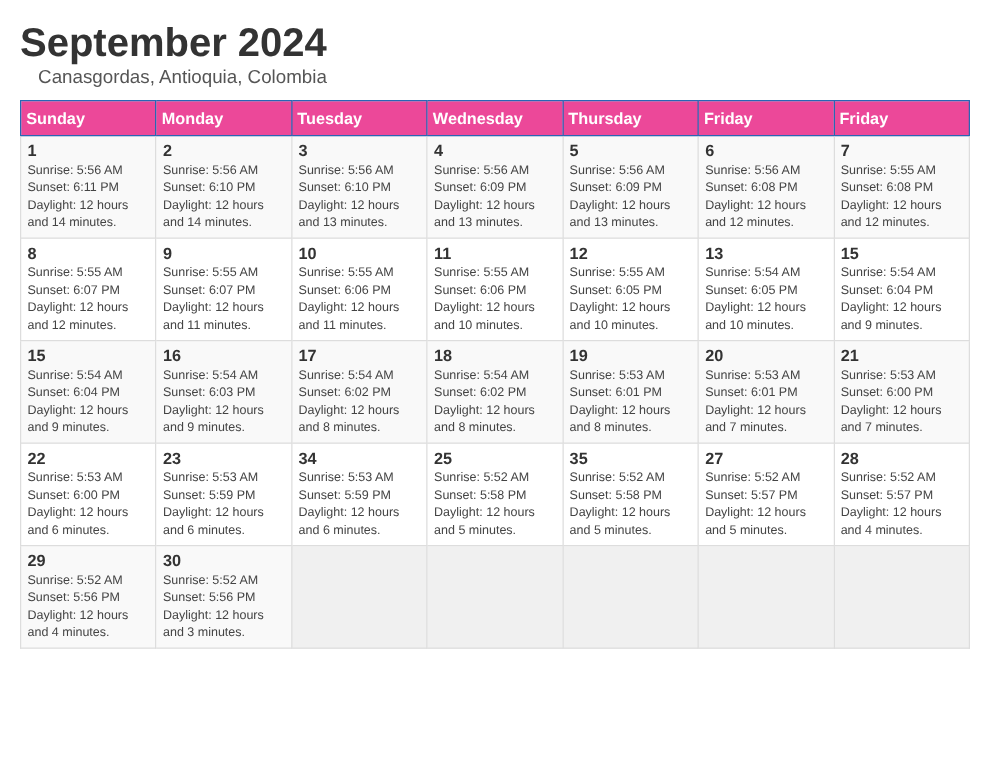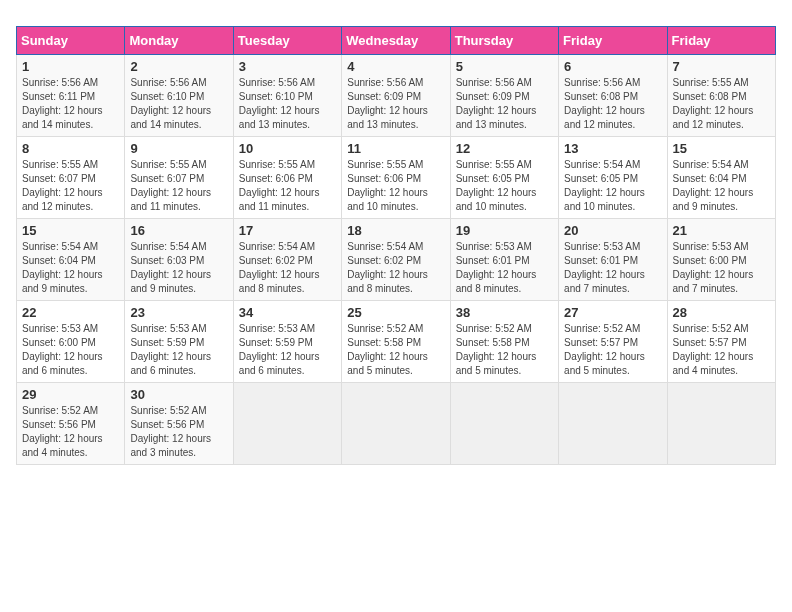--- a/index.html
+++ b/index.html
@@ -84,20 +84,24 @@
     .day-info {
       font-size: 10px;
       color: #444;
       line-height: 1.4;
     }
   </style>
 </head>
 <body>
 
 <div class="header">
+  <div class="title-block">
+    <h1>September 2024</h1>
+    <h2>Canasgordas, Antioquia, Colombia</h2>
+  </div>
 </div>
 
 <table class="calendar">
   <thead>
     <tr id="weekday-header">
     <th>Sunday</th>
         <th>Monday</th>
         <th>Tuesday</th>
         <th>Wednesday</th>
         <th>Thursday</th>
@@ -282,21 +286,21 @@
 and 6 minutes.</div>
         </td>
         <td>
           <span class="day-num">25</span>
           <div class="day-info" style="white-space: pre-line;">Sunrise: 5:52 AM
 Sunset: 5:58 PM
 Daylight: 12 hours
 and 5 minutes.</div>
         </td>
         <td>
-          <span class="day-num">38</span>
+          <span class="day-num">35</span>
           <div class="day-info" style="white-space: pre-line;">Sunrise: 5:52 AM
 Sunset: 5:58 PM
 Daylight: 12 hours
 and 5 minutes.</div>
         </td>
         <td>
           <span class="day-num">27</span>
           <div class="day-info" style="white-space: pre-line;">Sunrise: 5:52 AM
 Sunset: 5:57 PM
 Daylight: 12 hours

